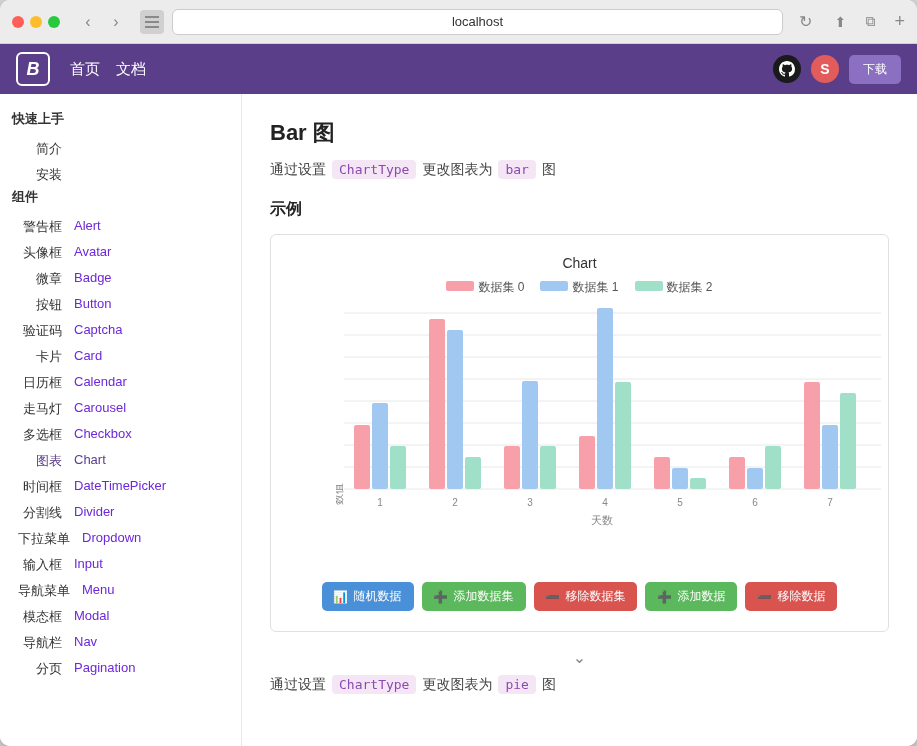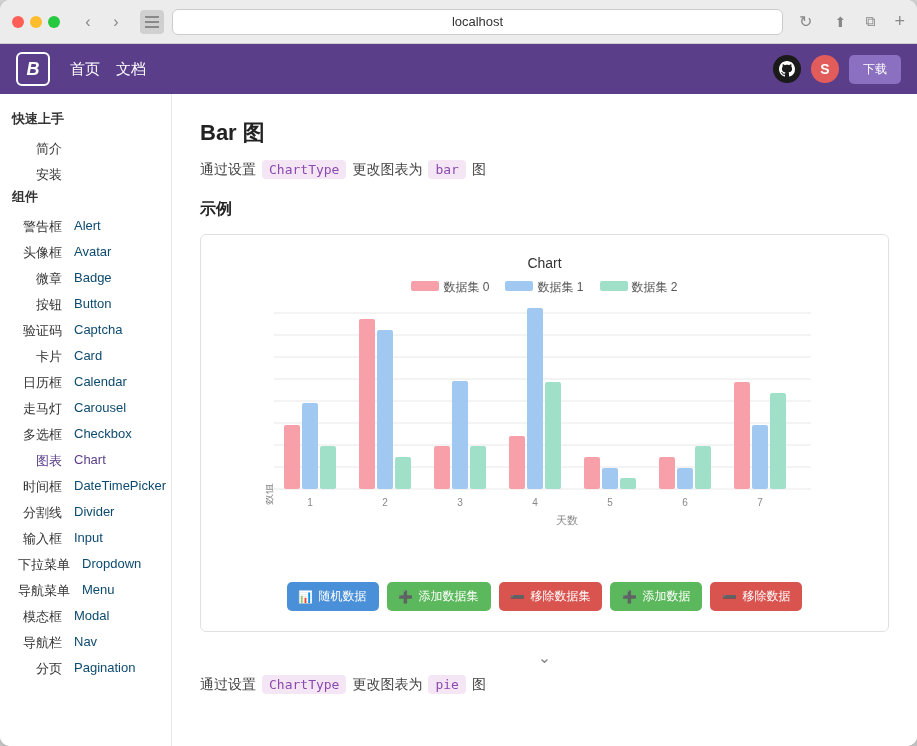--- a/index.html
+++ b/index.html
@@ -30,28 +30,28 @@
     .header-nav-item { color: white; font-size: 15px; cursor: pointer; }
     .header-right { margin-left: auto; display: flex; align-items: center; gap: 10px; }
     .gh-icon { width: 28px; height: 28px; background: #1a1a1a; border-radius: 50%; display: flex; align-items: center; justify-content: center; color: white; font-size: 14px; }
     .s-icon { width: 28px; height: 28px; background: #e25c5c; border-radius: 50%; display: flex; align-items: center; justify-content: center; color: white; font-size: 14px; font-weight: bold; }
     .download-btn { background: #8b6fc0; color: white; border: none; padding: 6px 14px; border-radius: 5px; cursor: pointer; font-size: 12px; }
 
     
     .main-layout { display: flex; flex: 1; overflow: hidden; }
 
     
-    .sidebar { width: 172px; background: #fff; border-right: 1px solid #e8e8e8; padding: 16px 12px; overflow-y: auto; flex-shrink: 0; }
+    .sidebar { width: 242px; background: #fff; border-right: 1px solid #e8e8e8; padding: 16px 12px; overflow-y: auto; flex-shrink: 0; }
     .sidebar-section-title { font-size: 13px; font-weight: bold; color: #333; margin-bottom: 8px; margin-top: 12px; }
     .sidebar-section-title:first-child { margin-top: 0; }
     .sidebar-item { display: flex; gap: 12px; padding: 4px 6px; cursor: pointer; border-radius: 4px; text-align: right; }
     .sidebar-item.active { color: #5a3e8a; }
     .sidebar-item.active .si-zh, .sidebar-item.active .si-en { color: #5a3e8a; }
     .si-zh { color: #333; font-size: 13px; min-width: 44px; }
-    .si-en { color: #0c4a6e; font-size: 13px; }
+    .si-en { color: #6d28d9; font-size: 13px; }
 
     
     .content { flex: 1; overflow-y: auto; padding: 24px 28px; background: #fff; }
     .section-title { font-size: 22px; font-weight: bold; color: #222; margin-bottom: 12px; }
     .desc-text { font-size: 14px; color: #444; margin-bottom: 20px; display: flex; align-items: center; gap: 6px; flex-wrap: wrap; }
     .code-tag { background: #f5e6f5; color: #8b4aaf; padding: 2px 7px; border-radius: 4px; font-family: monospace; font-size: 13px; }
     .sub-title { font-size: 16px; font-weight: bold; color: #222; margin-bottom: 14px; }
 
     
     .chart-container { border: 1px solid #e0e0e0; border-radius: 6px; padding: 20px; margin-bottom: 16px; }
@@ -183,26 +183,26 @@
         </div>
         <div class="sidebar-item">
           <span class="si-zh">时间框</span>
           <span class="si-en">DateTimePicker</span>
         </div>
         <div class="sidebar-item">
           <span class="si-zh">分割线</span>
           <span class="si-en">Divider</span>
         </div>
         <div class="sidebar-item">
+          <span class="si-zh">下拉菜单</span>
+          <span class="si-en">Dropdown</span>
+        </div>
+        <div class="sidebar-item">
           <span class="si-zh">输入框</span>
           <span class="si-en">Input</span>
-        </div>
-        <div class="sidebar-item">
-          <span class="si-zh">下拉菜单</span>
-          <span class="si-en">Dropdown</span>
         </div>
         <div class="sidebar-item">
           <span class="si-zh">导航菜单</span>
           <span class="si-en">Menu</span>
         </div>
         <div class="sidebar-item">
           <span class="si-zh">模态框</span>
           <span class="si-en">Modal</span>
         </div>
         <div class="sidebar-item">

